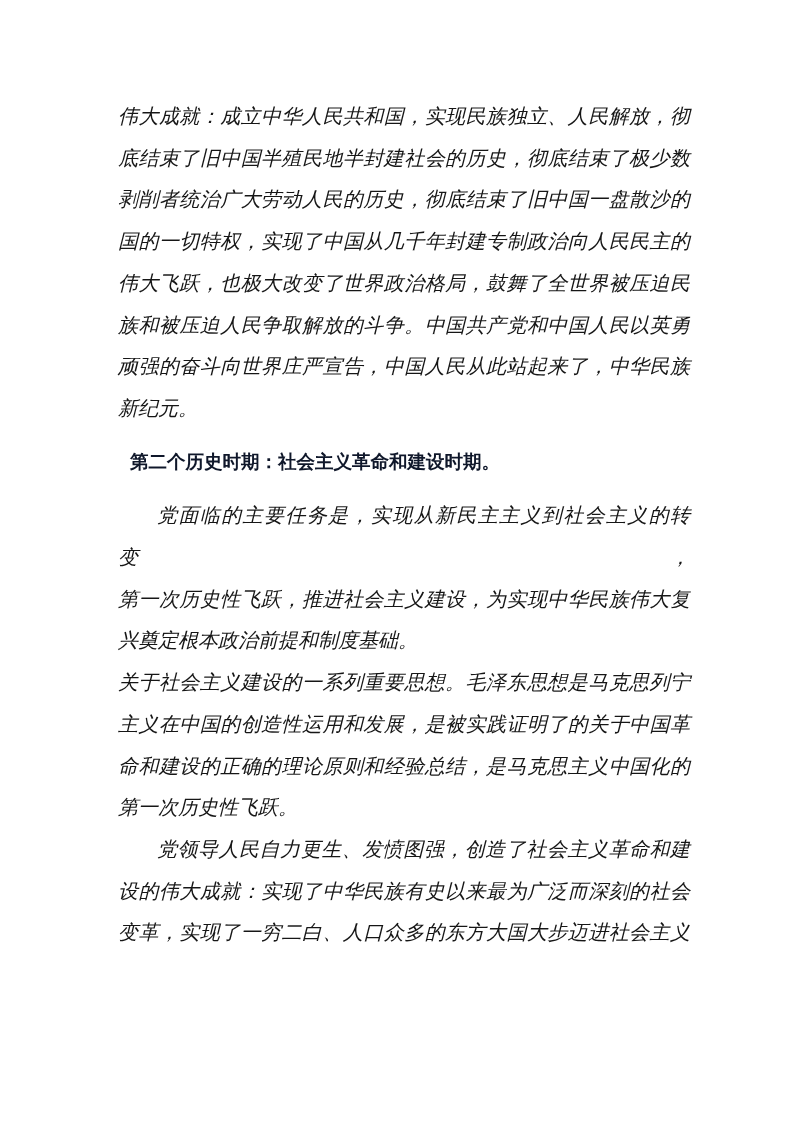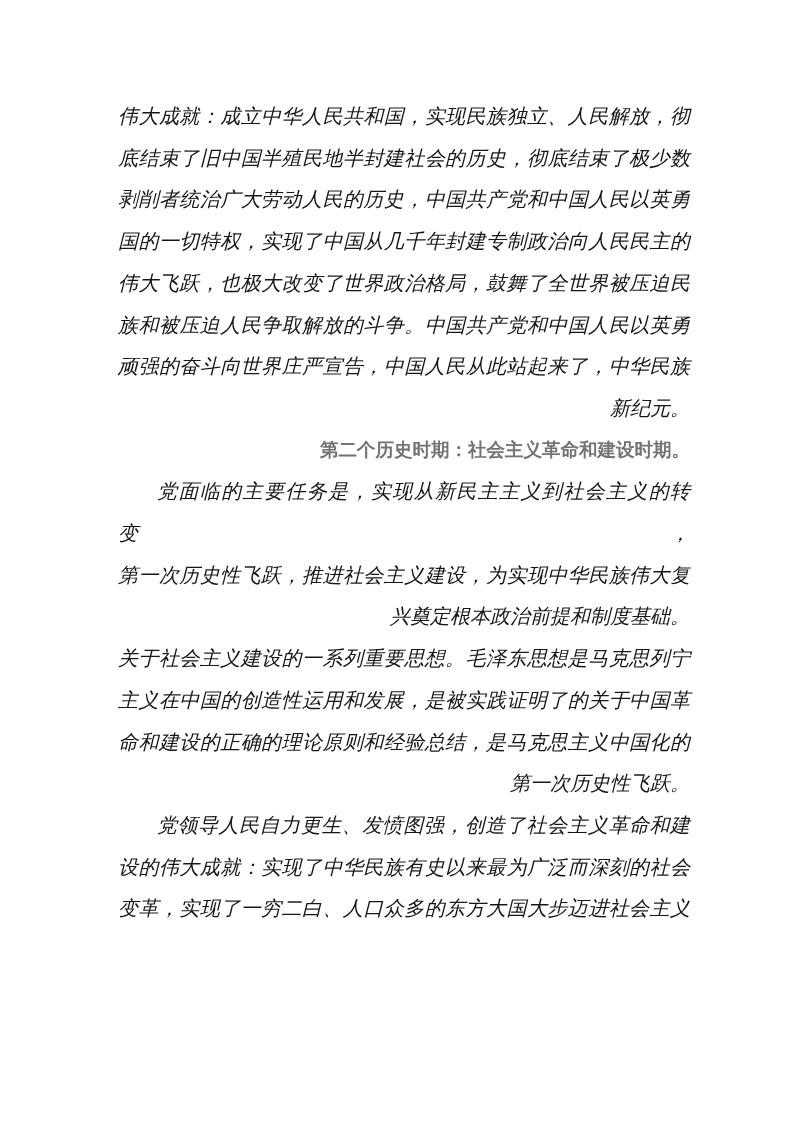--- a/index.html
+++ b/index.html
@@ -23,50 +23,50 @@
     margin: 0;
     padding: 0;
     font-style: italic;
   }
   .line {
     display: block;
     font-family: "Liberation Serif", "DejaVu Serif", serif;
     font-size: 20px;
     line-height: 41.7px;
     color: #161616;
-    text-align: right;
+    text-align: left;
   }
   
   .line.j {
     text-align: justify;
     text-align-last: justify;
     text-justify: inter-character;
   }
   
   .line.ind {
     text-indent: 39px;
   }
   .line.heading {
     font-weight: bold;
     font-size: 18.5px;
     line-height: 41.7px;
-    margin: 0;
-    color: #737373;
+    margin: 12px;
+    color: #0f172a;
   }
 </style>
 </head>
 <body>
 
 <div class="page">
   <div class="text-block">
 
     <div class="para">
       <span class="line j">伟大成就：成立中华人民共和国，实现民族独立、人民解放，彻</span>
       <span class="line j">底结束了旧中国半殖民地半封建社会的历史，彻底结束了极少数</span>
-      <span class="line j">剥削者统治广大劳动人民的历史，中国共产党和中国人民以英勇</span>
+      <span class="line j">剥削者统治广大劳动人民的历史，彻底结束了旧中国一盘散沙的</span>
       <span class="line j">国的一切特权，实现了中国从几千年封建专制政治向人民民主的</span>
       <span class="line j">伟大飞跃，也极大改变了世界政治格局，鼓舞了全世界被压迫民</span>
       <span class="line j">族和被压迫人民争取解放的斗争。中国共产党和中国人民以英勇</span>
       <span class="line j">顽强的奋斗向世界庄严宣告，中国人民从此站起来了，中华民族</span>
       <span class="line">新纪元。</span>
     </div>
 
     <div class="line heading">第二个历史时期：社会主义革命和建设时期。</div>
 
     <div class="para">

